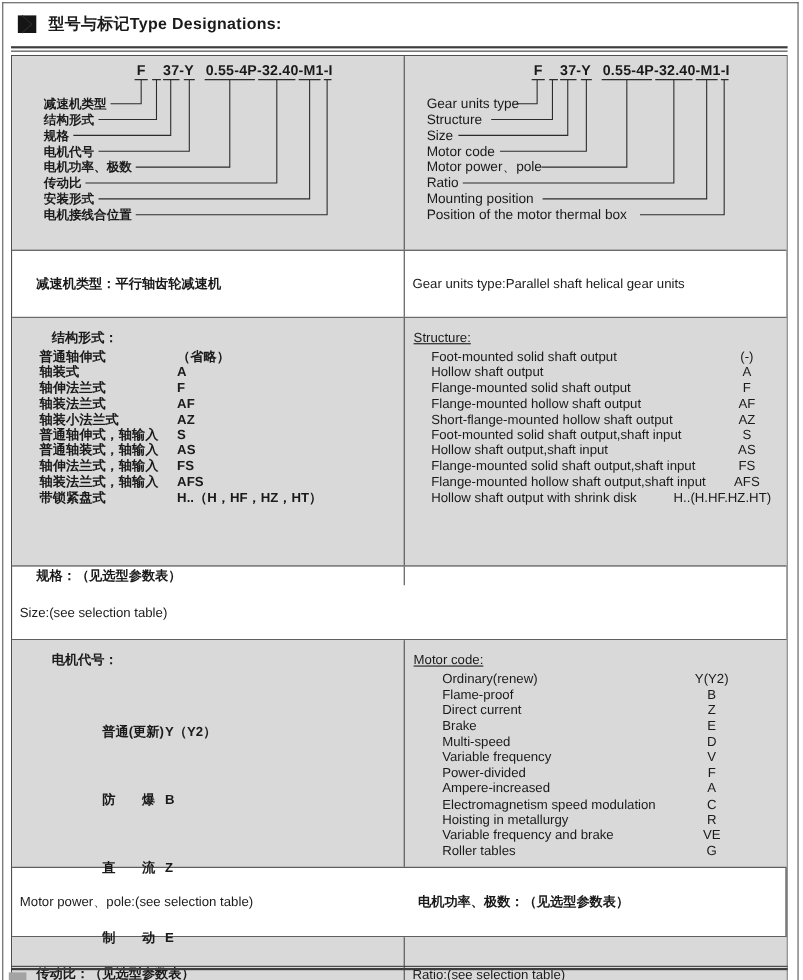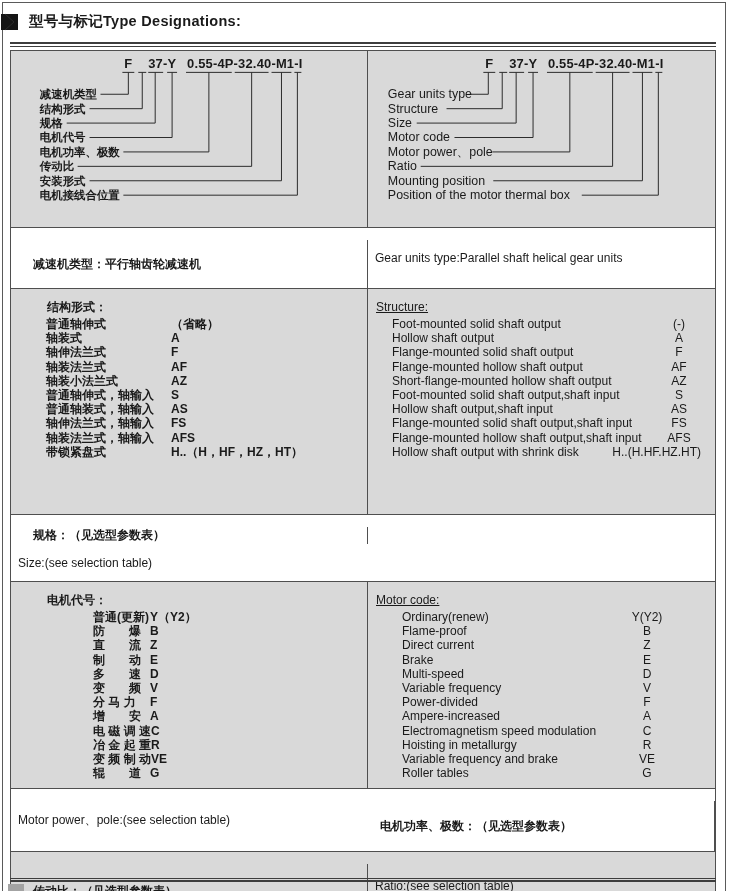--- a/index.html
+++ b/index.html
@@ -2,21 +2,21 @@
 <html><head>
 <meta charset="utf-8">
 <style>
   html,body{margin:0;padding:0;}
   body{
     width:730px;height:891px;position:relative;background:#ffffff;
     font-family:"Liberation Sans",sans-serif;color:#1a1a1a;overflow:hidden;
   }
   .frame{position:absolute;left:2px;top:2px;width:724px;height:889px;
     border:1px solid #5a5a5a;border-bottom:none;box-sizing:border-box;}
-  .header{position:absolute;left:1px;top:12px;display:flex;align-items:center;gap:9px;}
+  .header{position:absolute;left:16px;top:12px;display:flex;align-items:center;gap:9px;}
   .header .title{font-size:14.5px;font-weight:bold;letter-spacing:.3px;}
   .dbl{position:absolute;left:10px;width:706px;}
   .dbl-top{top:42px;}
   .dbl-top .l1{height:2px;background:#3d3d3d;margin-bottom:2px;}
   .dbl-top .l2{height:1px;background:#3d3d3d;}
   .dbl-bottom{top:878px;}
   .dbl-bottom .l1{height:1px;background:#3d3d3d;margin-bottom:1px;}
   .dbl-bottom .l2{height:2px;background:#3d3d3d;}
   .tbl{position:absolute;left:10px;top:50px;width:706px;
     border:1px solid #4f4f4f;box-sizing:border-box;background:#fff;}
@@ -24,31 +24,31 @@
   .row:last-child{border-bottom:none;}
   .row.gray{background:#d9d9d9;}
   .cell{box-sizing:border-box;position:relative;}
   .cl{width:357px;border-right:1px solid #4f4f4f;}
   .cr{flex:1;}
   .r1{height:177px;} .r2{height:61px;} .r3{height:226px;} .r4{height:67px;flex-direction:column;}
   .r5{height:207px;} .r6{height:63px;} .r7{height:67px;}
   .simple{display:flex;align-items:center;}
   .zh{font-weight:bold;font-size:12px;}
   .en{font-weight:normal;font-size:12px;}
-  .simple.cl{padding-left:22px;margin-top:12px;}
+  .simple.cl{padding-left:22px;}
   .simple.cr{padding-left:7px;}
   .sec-title-zh{font-size:12px;font-weight:bold;padding:11px 0 3px 36px;line-height:14px;}
   .sec-title-en{font-size:12px;padding:11px 0 3px 8px;line-height:14px;text-decoration:underline;}
   .li{display:flex;line-height:14.2px;white-space:pre;}
-  .slist-zh .li{padding-left:35px;font-size:12px;font-weight:bold;}
+  .slist-zh .li{padding-left:25px;font-size:12px;font-weight:bold;}
   .slist-zh .nm{width:125px;}
   .slist-en .li{padding-left:24px;padding-right:14px;font-size:12px;}
   .slist-en .nm{flex:1;}
   .slist-en .cd{min-width:44px;text-align:center;}
-  .mlist-zh .li{padding-left:82px;font-size:12px;font-weight:bold;}
+  .mlist-zh .li{padding-left:82px;font-size:12px;font-weight:bold;margin-top:48px;}
   .mlist-zh .nm{min-width:57px;}
   .mlist-en .li{padding-left:34px;font-size:12px;}
   .mlist-en .nm{width:215px;}
   .mlist-en .cd{width:60px;text-align:center;}
   svg text{fill:#1a1a1a;}
   svg .code{font-size:13px;font-weight:600;letter-spacing:.2px;}
   svg .lzh{font-size:11.5px;font-weight:bold;}
   svg .len{font-size:12.5px;}
   svg path,svg line{stroke:#2b2b2b;stroke-width:1;fill:none;}
   .psq{position:absolute;left:8px;top:884px;width:16px;height:7px;background:#a3a3a3;}

